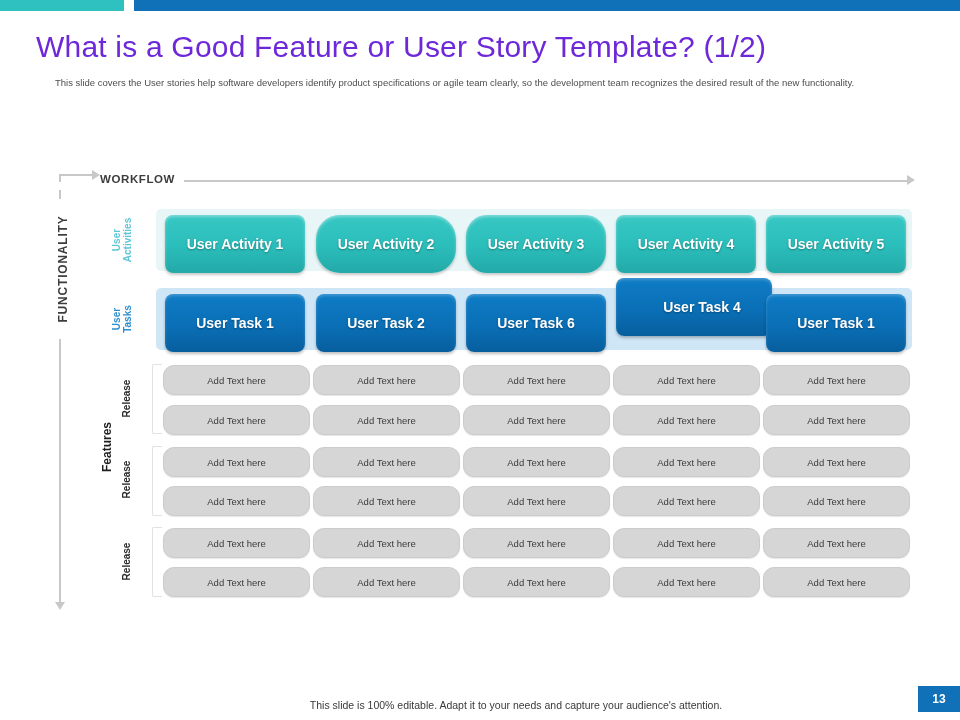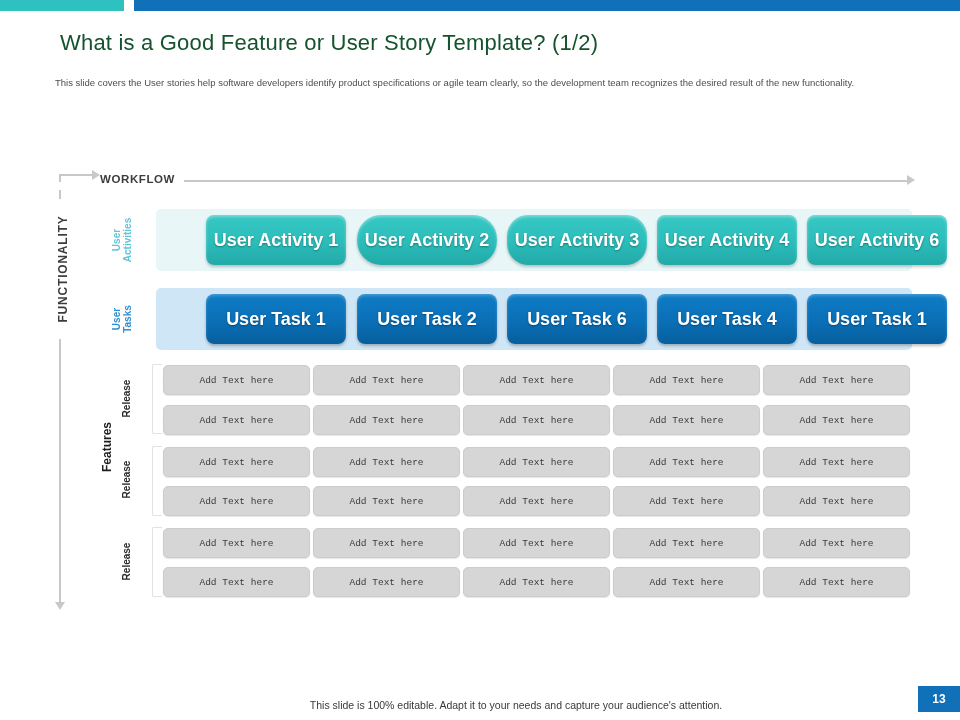--- a/index.html
+++ b/index.html
@@ -12,22 +12,22 @@
   }
 
   
   .topbar{position:absolute;top:0;left:0;width:960px;height:11px;}
   .topbar .seg-teal{position:absolute;left:0;top:0;width:124px;height:11px;background:#2fc0c0;}
   .topbar .seg-gap{position:absolute;left:124px;top:0;width:10px;height:11px;background:#ffffff;}
   .topbar .seg-blue{position:absolute;left:134px;top:0;width:826px;height:11px;background:#1071b8;}
 
   
   .title{
-    position:absolute;left:60px;top:30px;width:880px;
-    font-size:22px;color:#14532d;letter-spacing:0.2px;font-weight:400;
+    position:absolute;left:36px;top:30px;width:880px;
+    font-size:30px;color:#6d28d9;letter-spacing:0.2px;font-weight:400;
     white-space:nowrap;
   }
   .subtitle{
     position:absolute;left:55px;top:76px;width:860px;
     font-size:9.5px;line-height:13px;color:#4d4d4d;
   }
 
   
   .wf-label{
     position:absolute;left:100px;top:173px;
@@ -80,43 +80,41 @@
   .side-lab.blue{color:#2e8fd0;}
   .side-lab.gray{color:#2b2b2b;font-weight:bold;font-size:10px;}
 
   
   .band{position:absolute;left:156px;width:756px;border-radius:5px;}
   .band.teal{background:#e8f6f8;top:209px;height:62px;}
   .band.blue{background:#cfe6f7;top:288px;height:62px;}
 
   
   .cell{
-    position:absolute;height:50px;width:140px;border-radius:8px;
+    position:absolute;height:58px;width:140px;border-radius:8px;
     display:flex;align-items:center;justify-content:center;
-    font-size:18px;font-weight:bold;color:#ffffff;
+    font-size:14px;font-weight:bold;color:#ffffff;
     text-shadow:0 1px 2px rgba(0,0,0,0.35);
-    margin-left:41px;
   }
   .cell.teal{
     background:linear-gradient(180deg,#37c8c4 0%,#2bbdba 55%,#22a9a8 100%);
     box-shadow:inset 0 2px 3px rgba(255,255,255,.35), 0 2px 3px rgba(0,0,0,.22);
   }
   .cell.blue{
     background:linear-gradient(180deg,#0e7cc6 0%,#0a6fb6 55%,#075e9d 100%);
     box-shadow:inset 0 2px 3px rgba(255,255,255,.22), 0 2px 3px rgba(0,0,0,.25);
   }
 
   .gcell{
-    position:absolute;height:28px;width:145px;border-radius:5px;
+    position:absolute;height:28px;width:145px;border-radius:11px;
     background:#d6d6d6;
     border:1px solid #cccccc;
     display:flex;align-items:center;justify-content:center;
     font-size:9.5px;color:#3a3a3a;
     box-shadow:0 1px 1px rgba(0,0,0,.10);
-    font-family:Liberation Mono, monospace;
   }
 
   
   .brk{position:absolute;left:152px;width:9px;border:1px solid #e2e2e2;border-right:none;border-radius:2px 0 0 2px;}
 
   
   .footer-text{
     position:absolute;left:0;top:699px;width:960px;text-align:center;
     font-size:10.5px;color:#3a3a3a;margin-left:36px;
   }
@@ -168,26 +166,26 @@
 <div class="side-lab gray" style="left:91px;top:556px;width:70px;">Release</div>
 
 <div class="brk" style="top:364px;height:68px;"></div>
 <div class="brk" style="top:446px;height:68px;"></div>
 <div class="brk" style="top:527px;height:68px;"></div>
 
 <div class="cell teal" style="left:165px;top:215px;">User Activity 1</div>
 <div class="cell teal" style="left:316px;top:215px;border-radius:24px;">User Activity 2</div>
 <div class="cell teal" style="left:466px;top:215px;border-radius:21px;">User Activity 3</div>
 <div class="cell teal" style="left:616px;top:215px;">User Activity 4</div>
-<div class="cell teal" style="left:766px;top:215px;">User Activity 6</div>
+<div class="cell teal" style="left:766px;top:215px;">User Activity 5</div>
 
 <div class="cell blue" style="left:165px;top:294px;">User Task 1</div>
 <div class="cell blue" style="left:316px;top:294px;">User Task 2</div>
 <div class="cell blue" style="left:466px;top:294px;">User Task 6</div>
-<div class="cell blue" style="left:616px;top:294px;">User Task 4</div>
+<div class="cell blue" style="left:616px;top:278px;padding-left:16px;">User Task 4</div>
 <div class="cell blue" style="left:766px;top:294px;">User Task 1</div>
 
 <div class="gcell" style="left:163px;top:365px;">Add Text here</div>
 <div class="gcell" style="left:313px;top:365px;">Add Text here</div>
 <div class="gcell" style="left:463px;top:365px;">Add Text here</div>
 <div class="gcell" style="left:613px;top:365px;">Add Text here</div>
 <div class="gcell" style="left:763px;top:365px;">Add Text here</div>
 
 <div class="gcell" style="left:163px;top:405px;">Add Text here</div>
 <div class="gcell" style="left:313px;top:405px;">Add Text here</div>

